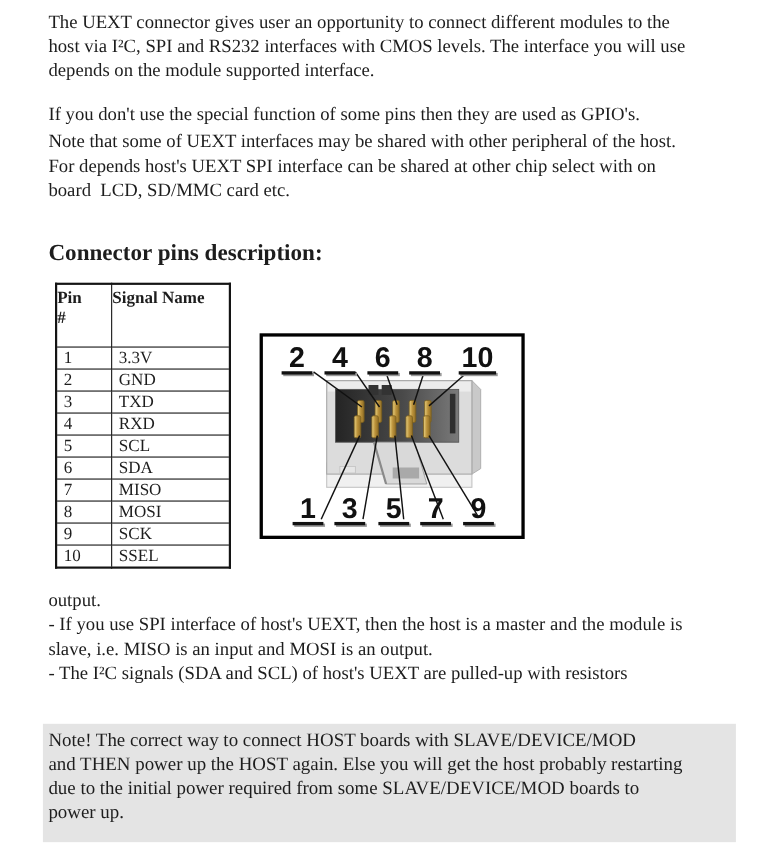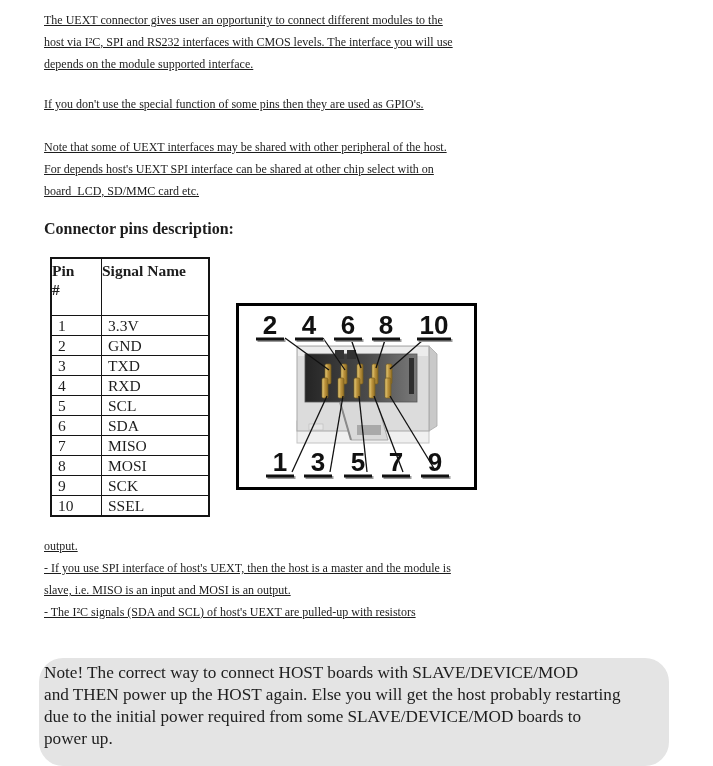--- a/index.html
+++ b/index.html
@@ -4,25 +4,25 @@
 <style>
   html,body{margin:0;padding:0;background:#ffffff;}
   .page{
     position:relative;
     width:713px;height:766px;
     background:#ffffff;
     color:#1d1d1d;
     font-family:"Liberation Serif", serif;
     overflow:hidden;
   }
-  .para{position:absolute;left:44px;font-size:12px;text-decoration:underline;}
+  .para{position:absolute;left:44px;font-size:17px;}
   .para .ln{height:22px;line-height:22px;white-space:pre;}
   .heading{
     position:absolute;left:44px;top:218px;
-    font-size:16px;font-weight:bold;height:22px;line-height:22px;white-space:pre;
+    font-size:21px;font-weight:bold;height:22px;line-height:22px;white-space:pre;
   }
   
   .pin-table-wrap{position:absolute;left:50px;top:257px;}
   table.pin-table{
     border-collapse:collapse;
     border:2.5px solid #141414;
     font-size:15.5px;
   }
   table.pin-table th, table.pin-table td{
     border:1.8px solid #141414;
@@ -50,38 +50,38 @@
     font-weight:bold;font-size:26px;fill:#111;
   }
   
   .notebox{
     position:absolute;left:39px;top:658px;
     width:630px;height:108px;
     background:#e4e4e4;
     overflow:hidden;
   }
   .notebox .ln{margin-left:5px;height:22px;line-height:22px;white-space:pre;font-size:17.2px;}
-  .notebox{padding-top:4px;box-sizing:border-box;border-radius:24px;}
+  .notebox{padding-top:4px;box-sizing:border-box;}
 </style>
 </head>
 <body>
 
 <div class="page">
 
   <div class="para" style="top:9px">
     <div class="ln">The UEXT connector gives user an opportunity to connect different modules to the</div>
     <div class="ln">host via I²C, SPI and RS232 interfaces with CMOS levels. The interface you will use</div>
     <div class="ln">depends on the module supported interface.</div>
   </div>
 
   <div class="para" style="top:93px">
     <div class="ln">If you don't use the special function of some pins then they are used as GPIO's.</div>
   </div>
 
-  <div class="para" style="top:136px">
+  <div class="para" style="top:118px">
     <div class="ln">Note that some of UEXT interfaces may be shared with other peripheral of the host.</div>
     <div class="ln">For depends host's UEXT SPI interface can be shared at other chip select with on</div>
     <div class="ln">board  LCD, SD/MMC card etc.</div>
   </div>
 
   <div class="heading">Connector pins description:</div>
 
   <div class="pin-table-wrap">
     <table class="pin-table">
       <thead>

